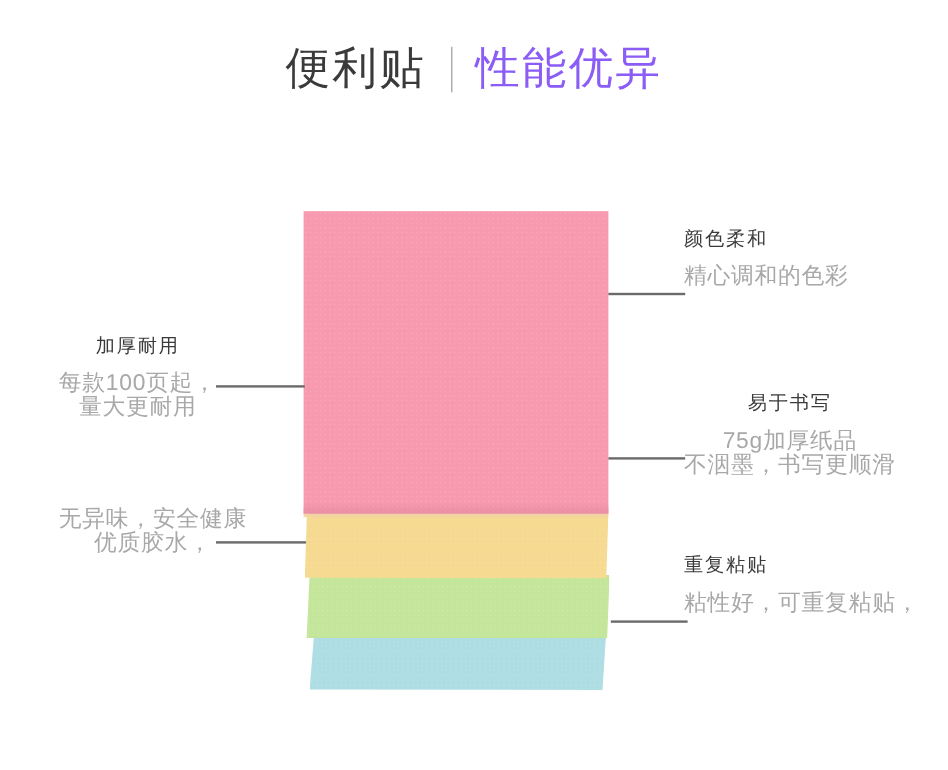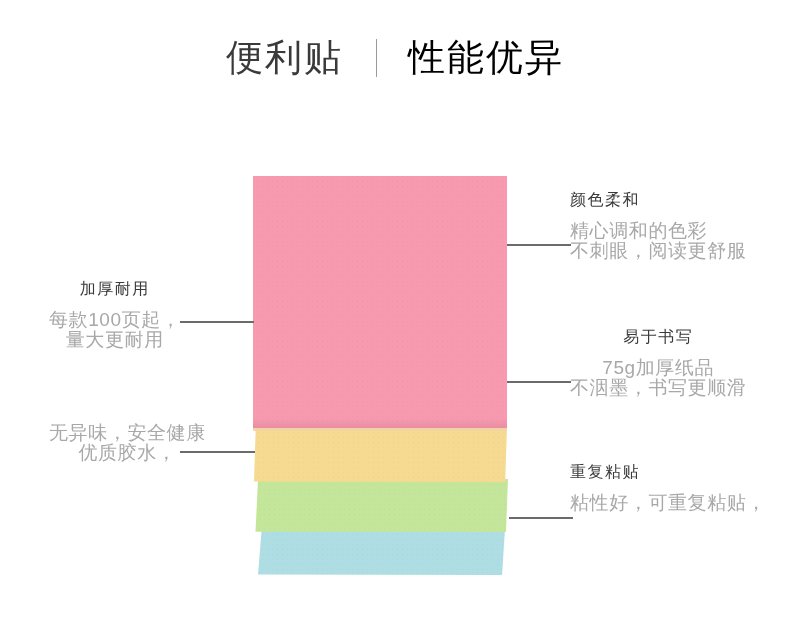--- a/index.html
+++ b/index.html
@@ -22,43 +22,42 @@
     top: 0;
     left: 0;
     width: 790px;
     height: 130px;
     display: flex;
     align-items: center;
     justify-content: center;
   }
   #header-inner {
     display: flex;
-    align-items: center;
-    gap: 12px;
+    gap: 0;
     transform: translateY(-8px);
   }
   .title-main {
     font-size: 37px;
     color: #3a3a3a;
     letter-spacing: 2px;
     font-weight: 400;
     line-height: 1;
   }
   .title-divider {
     display: inline-block;
     width: 1px;
     height: 38px;
     background: #9b9b9b;
     margin: 0 19px 0 21px;
     position: relative;
     top: 1px;
   }
   .title-accent {
     font-size: 37px;
-    color: #000000;
+    color: #8b5cf6;
     letter-spacing: 2px;
     font-weight: 400;
     line-height: 1;
   }
 
   
   #note-stack {
     position: absolute;
     left: 0;
     top: 0;
@@ -193,21 +192,20 @@
 <div class="connector" style="left:180px; top:321px; width:74px;"></div>
 <div class="connector" style="left:180px; top:451px; width:75px;"></div>
 <div class="connector" style="left:507px; top:244px; width:64px;"></div>
 <div class="connector" style="left:507px; top:381px; width:64px;"></div>
 <div class="connector" style="left:509px; top:517px; width:64px;"></div>
 
 <div class="callout right" style="left:570px; top:192px;">
   <div class="callout-title">颜色柔和</div>
   <div class="callout-desc">
     <div>精心调和的色彩</div>
-    <div>不刺眼，阅读更舒服</div>
   </div>
 </div>
 
 <div class="callout right" style="left:570px; top:329px;text-align:center;">
   <div class="callout-title">易于书写</div>
   <div class="callout-desc">
     <div>75g加厚纸品</div>
     <div>不洇墨，书写更顺滑</div>
   </div>
 </div>

